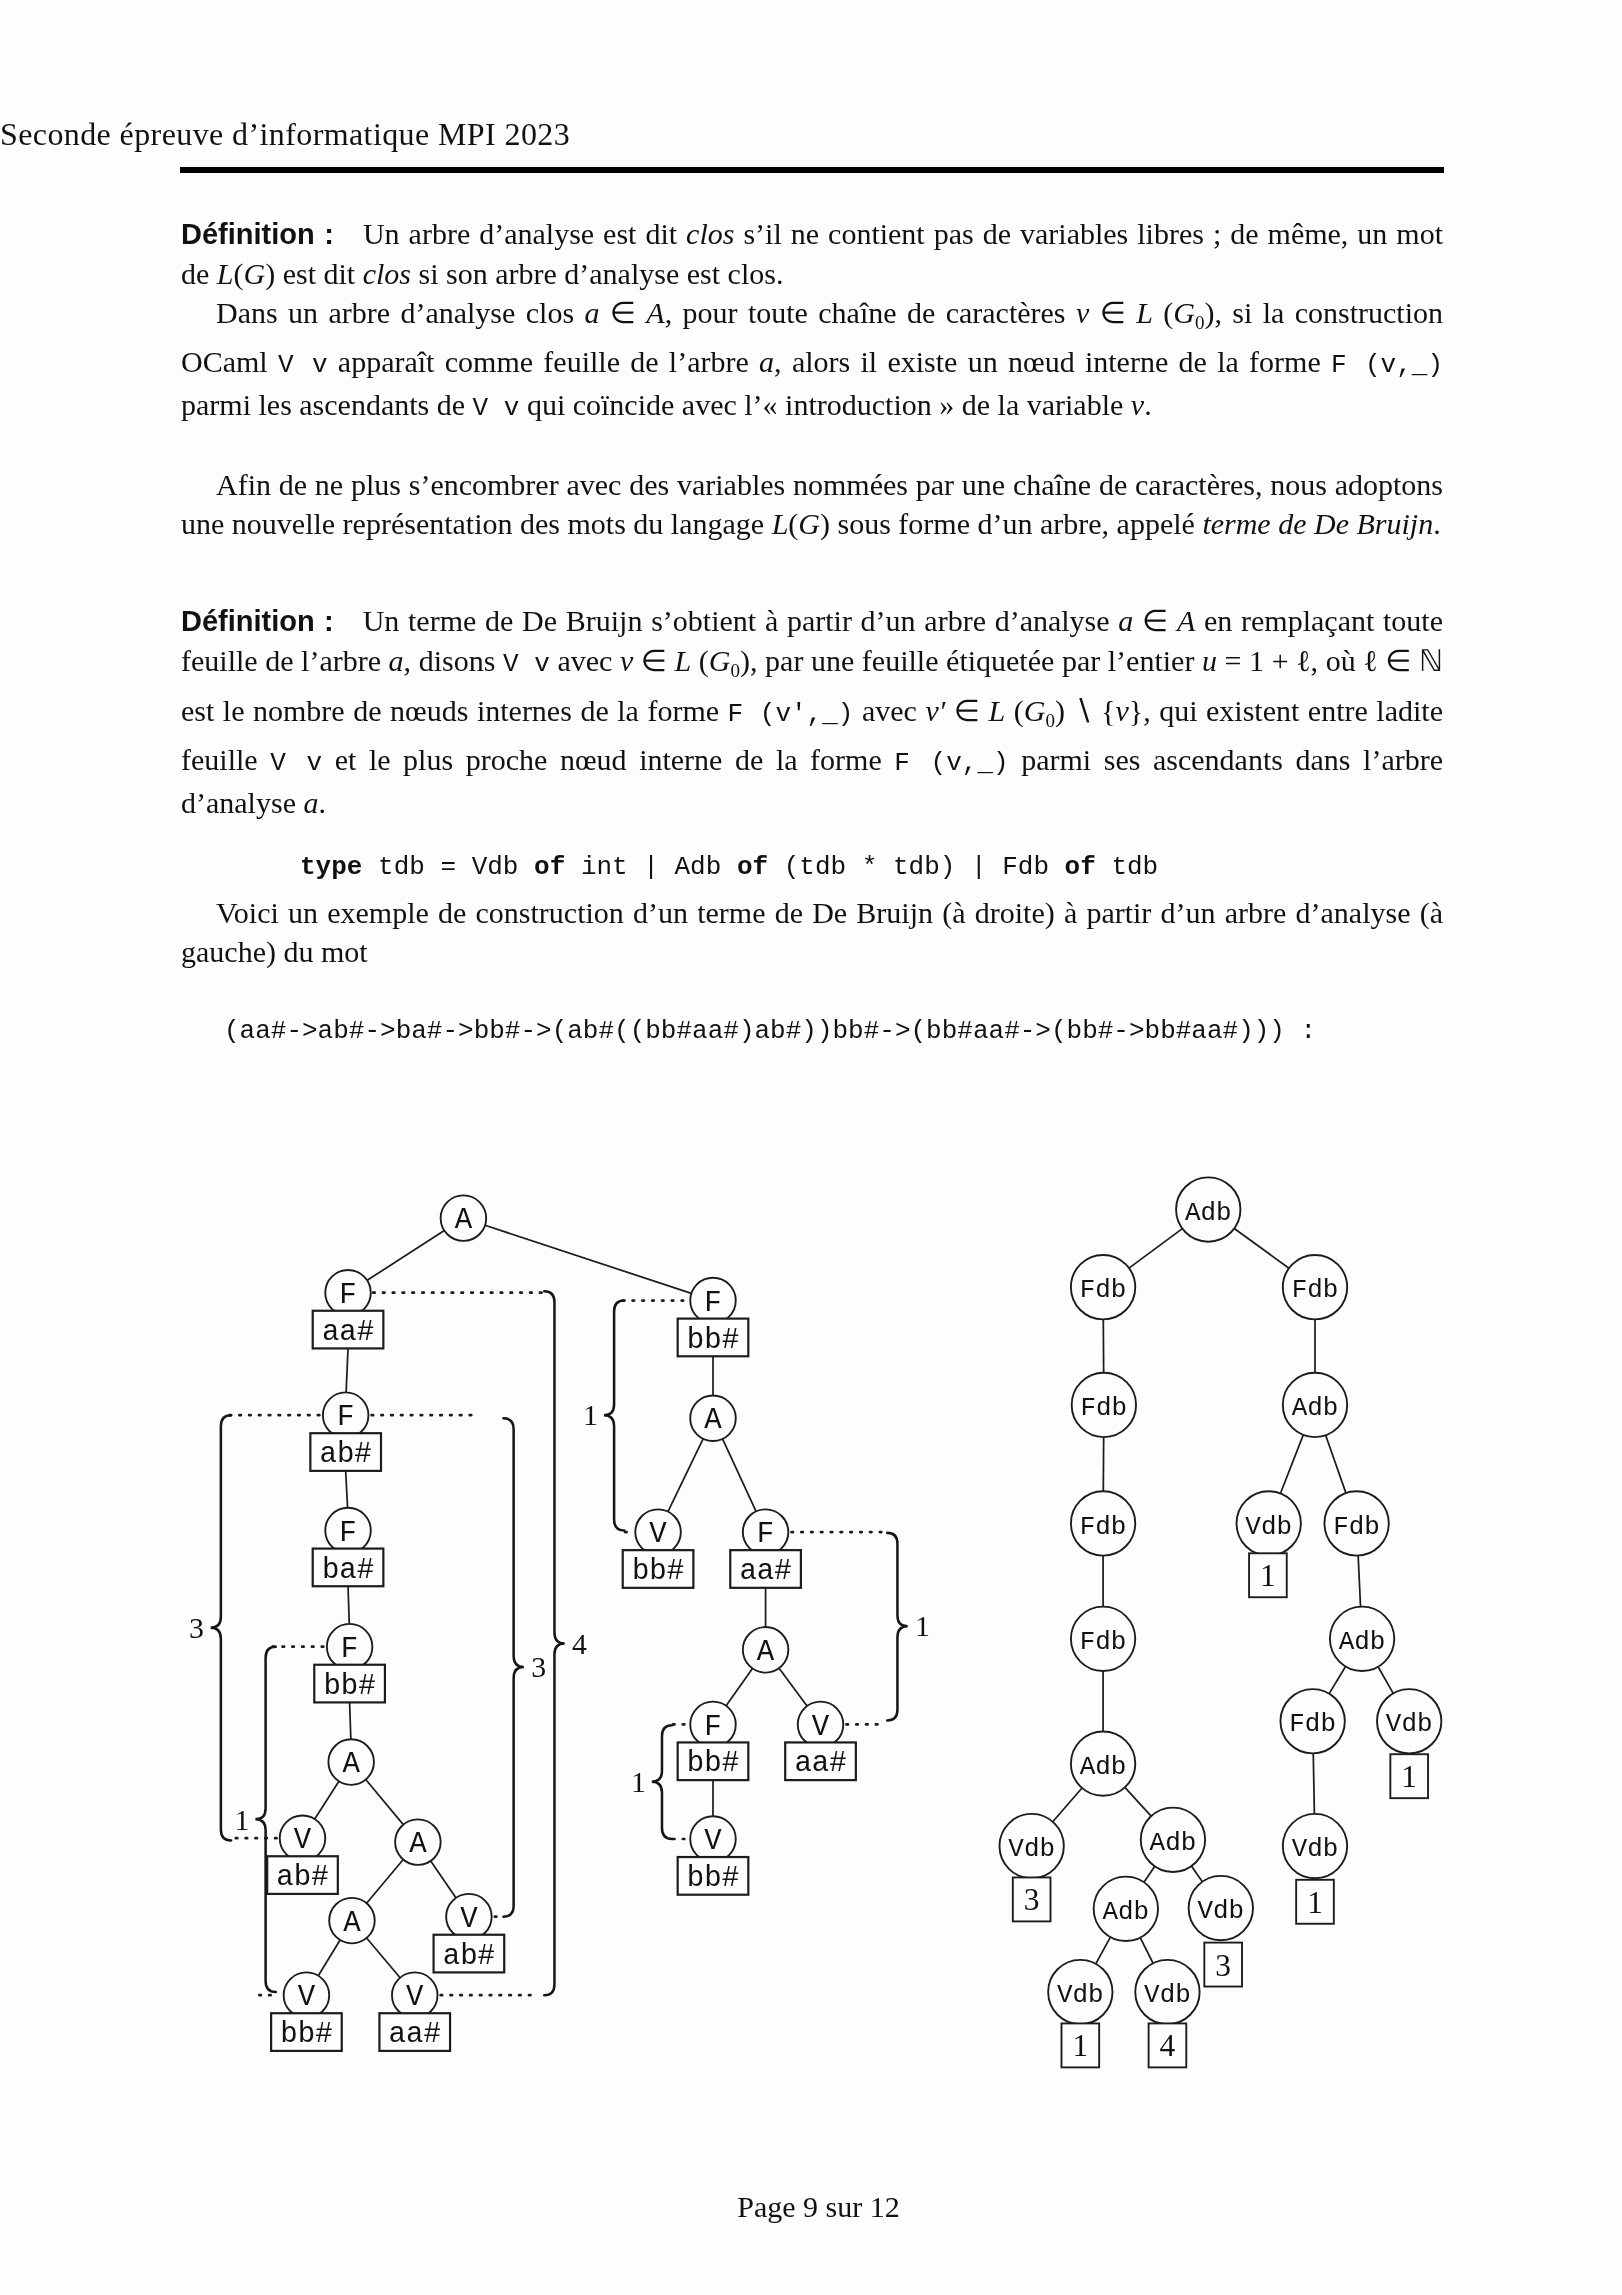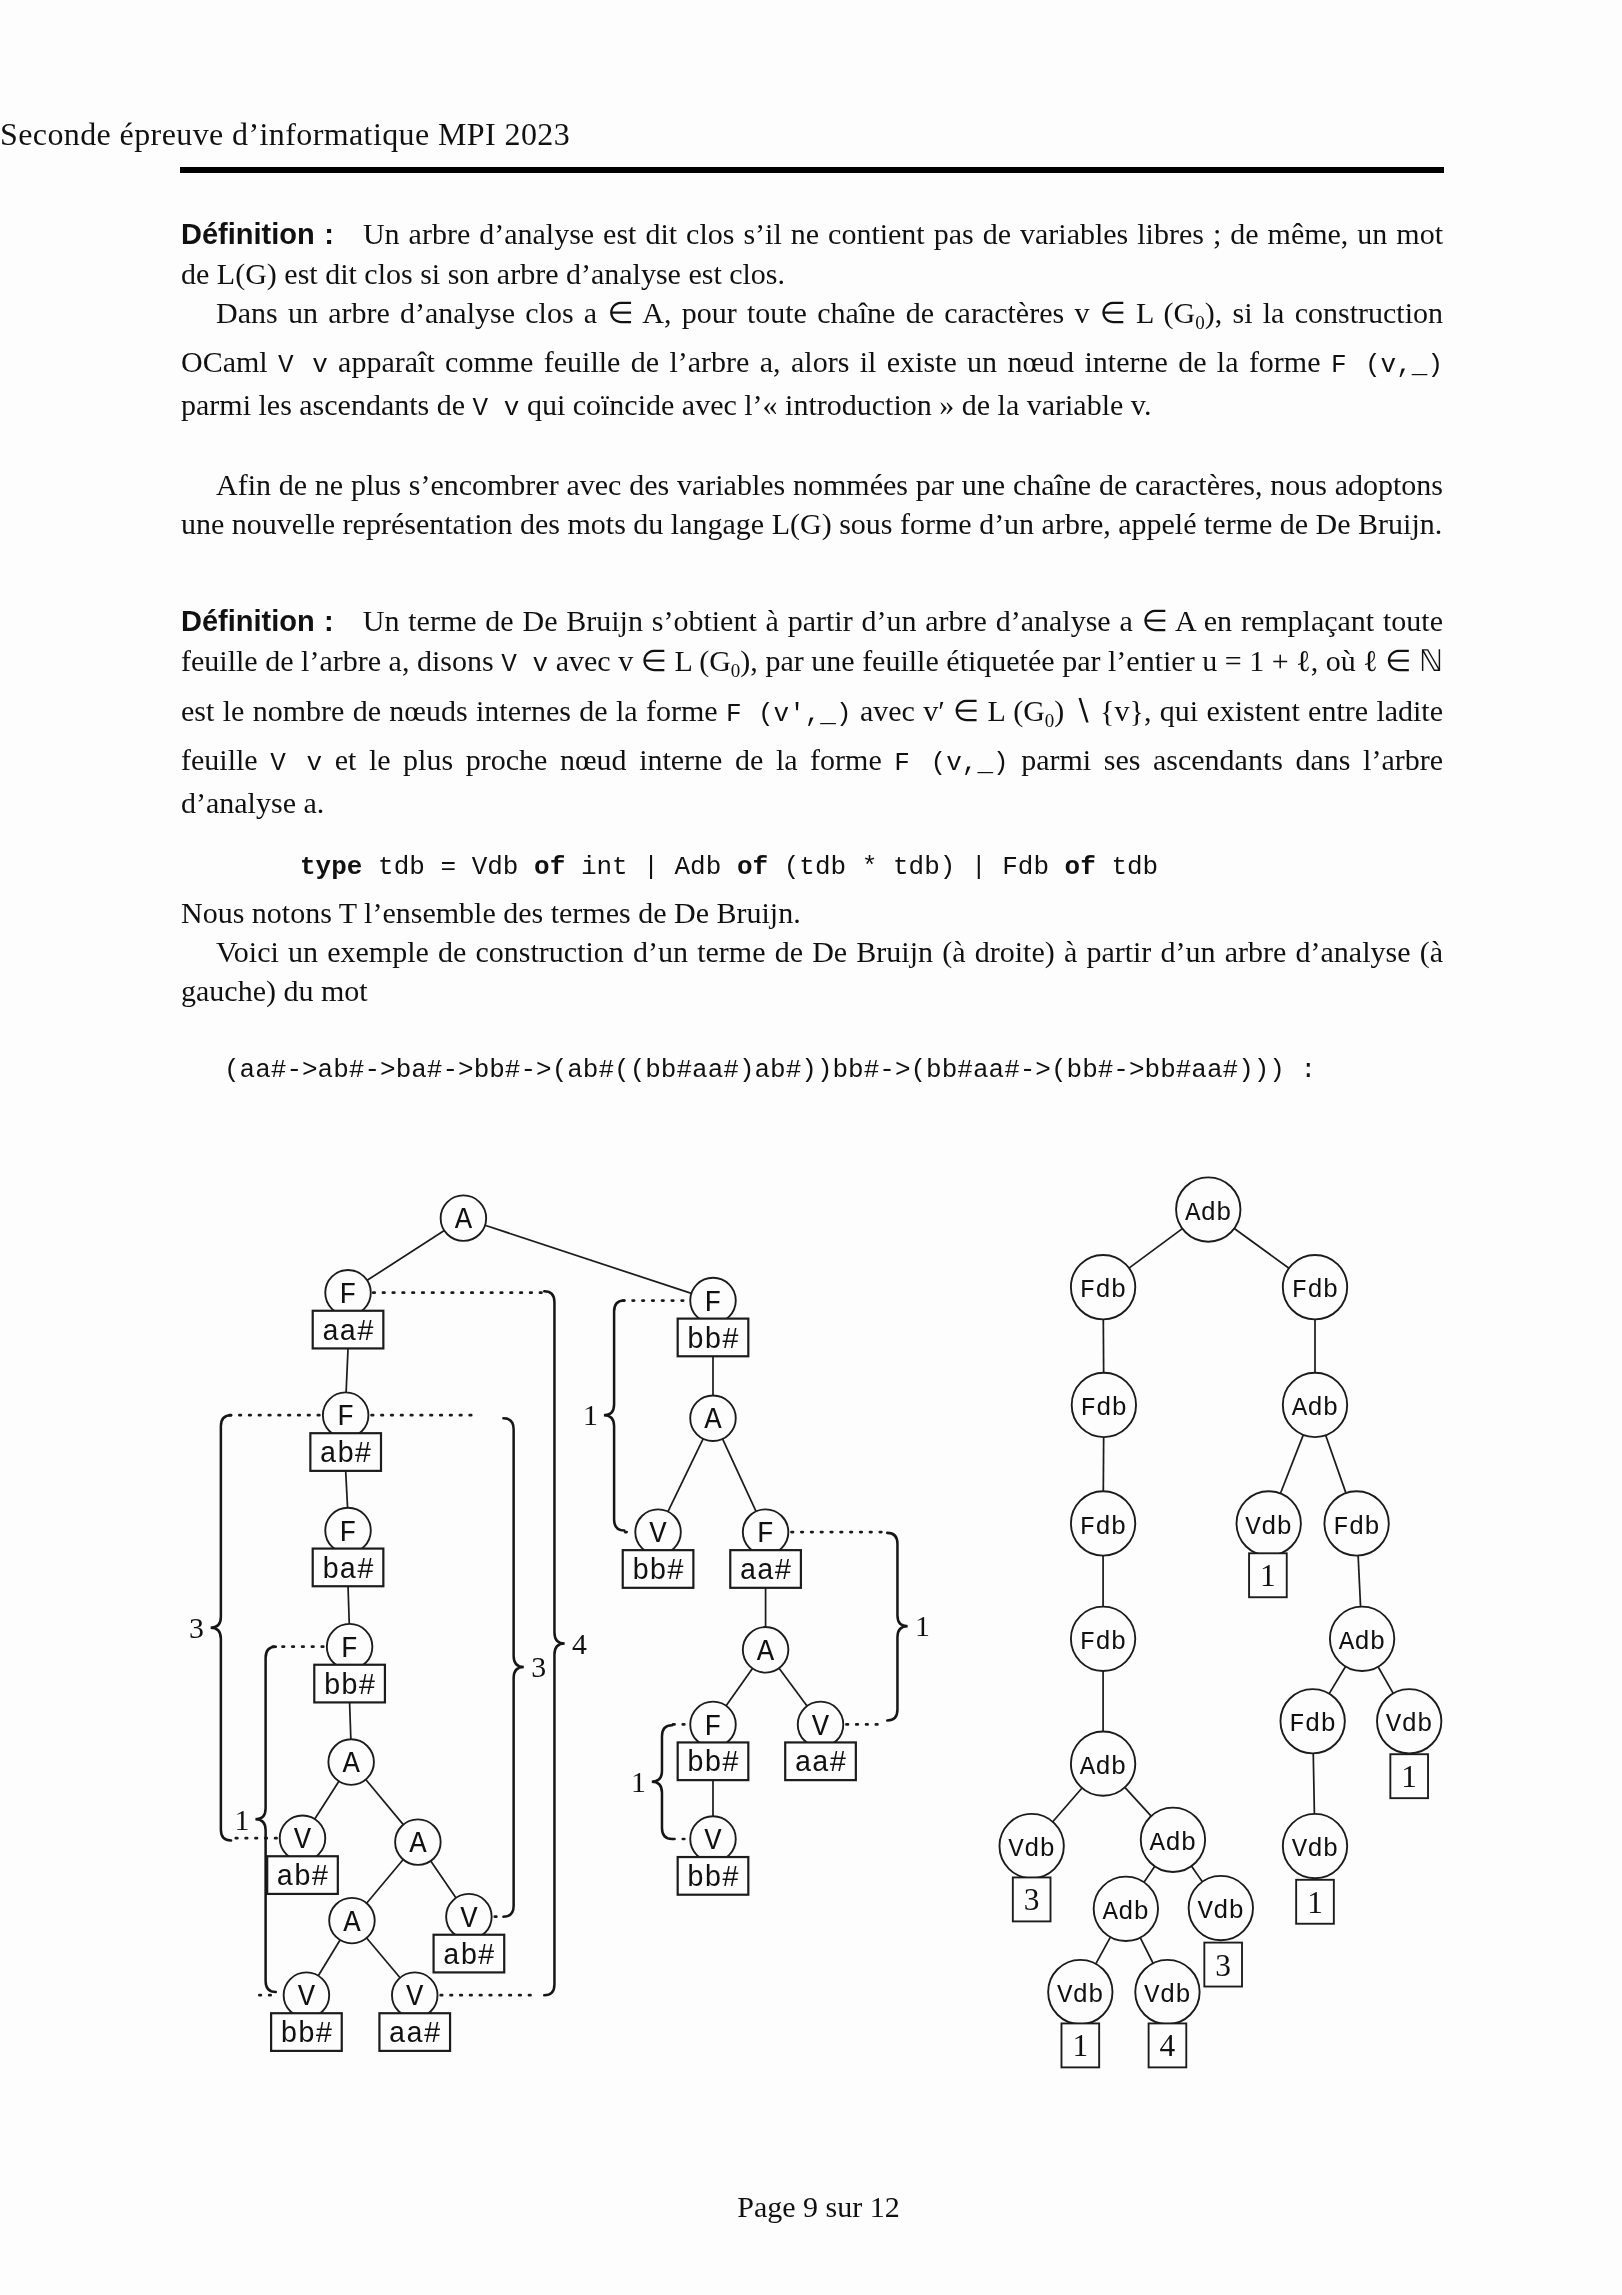--- a/index.html
+++ b/index.html
@@ -20,21 +20,21 @@
     position:absolute;top:214px;left:181px;width:1262px;
     font-size:30px;line-height:39px;text-align:justify;
   }
   .para{margin:0;}
   .para.indent{text-indent:35px;}
   .para.gap-md{margin-top:37px;}
   .para.gap-lg{margin-top:58px;}
   .para.code-line{margin-top:22px;margin-bottom:6.3px;margin-left:119px;text-align:left;}
   .para.word-line{margin-top:37px;margin-left:43px;text-align:left;white-space:nowrap;}
   .seg-rm{font-style:normal;}
-  .seg-it,.seg-cal{}
+  .seg-it,.seg-cal{font-style:italic;}
   .seg-bf{font-family:"Liberation Sans",sans-serif;font-weight:bold;font-size:29px;}
   .seg-tt{font-family:"Liberation Mono",monospace;font-size:26px;}
   .seg-btt{font-family:"Liberation Mono",monospace;font-size:26px;font-weight:bold;}
   .seg-sub{font-size:19px;vertical-align:-6.3px;}
   .page-footer{
     position:absolute;top:2190px;left:7px;width:1623px;
     text-align:center;font-size:30px;
   }
   #tree-svg{position:absolute;left:0;top:0;}
   .edge{stroke:#1c1c1c;stroke-width:2.2;fill:none;}
@@ -55,21 +55,20 @@
 
 <div class="page-title">Seconde épreuve d’informatique MPI 2023</div>
 <div class="title-rule"></div>
 
 <div class="text-block" id="text-block">
     <div class="para "><span class="seg-bf">Définition :  </span><span class="seg-rm">Un arbre d’analyse est dit </span><span class="seg-it">clos</span><span class="seg-rm"> s’il ne contient pas de variables libres ; de même, un mot de </span><span class="seg-it">L</span><span class="seg-rm">(</span><span class="seg-cal">G</span><span class="seg-rm">) est dit </span><span class="seg-it">clos</span><span class="seg-rm"> si son arbre d’analyse est clos.</span></div>
     <div class="para indent"><span class="seg-rm">Dans un arbre d’analyse clos </span><span class="seg-it">a</span><span class="seg-rm"> ∈ </span><span class="seg-cal">A</span><span class="seg-rm">, pour toute chaîne de caractères </span><span class="seg-it">v</span><span class="seg-rm"> ∈ </span><span class="seg-it">L</span><span class="seg-rm"> (</span><span class="seg-cal">G</span><span class="seg-sub">0</span><span class="seg-rm">), si la construction OCaml </span><span class="seg-tt">V v</span><span class="seg-rm"> apparaît comme feuille de l’arbre </span><span class="seg-it">a</span><span class="seg-rm">, alors il existe un nœud interne de la forme </span><span class="seg-tt">F (v,_)</span><span class="seg-rm"> parmi les ascendants de </span><span class="seg-tt">V v</span><span class="seg-rm"> qui coïncide avec l’« introduction » de la variable </span><span class="seg-it">v</span><span class="seg-rm">.</span></div>
     <div class="para indent gap-md"><span class="seg-rm">Afin de ne plus s’encombrer avec des variables nommées par une chaîne de caractères, nous adoptons une nouvelle représentation des mots du langage </span><span class="seg-it">L</span><span class="seg-rm">(</span><span class="seg-cal">G</span><span class="seg-rm">) sous forme d’un arbre, appelé </span><span class="seg-it">terme de De Bruijn</span><span class="seg-rm">.</span></div>
     <div class="para gap-lg"><span class="seg-bf">Définition :  </span><span class="seg-rm">Un terme de De Bruijn s’obtient à partir d’un arbre d’analyse </span><span class="seg-it">a</span><span class="seg-rm"> ∈ </span><span class="seg-cal">A</span><span class="seg-rm"> en remplaçant toute feuille de l’arbre </span><span class="seg-it">a</span><span class="seg-rm">, disons </span><span class="seg-tt">V v</span><span class="seg-rm"> avec </span><span class="seg-it">v</span><span class="seg-rm"> ∈ </span><span class="seg-it">L</span><span class="seg-rm"> (</span><span class="seg-cal">G</span><span class="seg-sub">0</span><span class="seg-rm">), par une feuille étiquetée par l’entier </span><span class="seg-it">u</span><span class="seg-rm"> = 1 + ℓ, où ℓ ∈ ℕ est le nombre de nœuds internes de la forme </span><span class="seg-tt">F (v',_)</span><span class="seg-rm"> avec </span><span class="seg-it">v′</span><span class="seg-rm"> ∈ </span><span class="seg-it">L</span><span class="seg-rm"> (</span><span class="seg-cal">G</span><span class="seg-sub">0</span><span class="seg-rm">) ∖ {</span><span class="seg-it">v</span><span class="seg-rm">}, qui existent entre ladite feuille </span><span class="seg-tt">V v</span><span class="seg-rm"> et le plus proche nœud interne de la forme </span><span class="seg-tt">F (v,_)</span><span class="seg-rm"> parmi ses ascendants dans l’arbre d’analyse </span><span class="seg-it">a</span><span class="seg-rm">.</span></div>
     <div class="para code-line"><span class="seg-btt">type</span><span class="seg-tt"> tdb = Vdb </span><span class="seg-btt">of</span><span class="seg-tt"> int | Adb </span><span class="seg-btt">of</span><span class="seg-tt"> (tdb * tdb) | Fdb </span><span class="seg-btt">of</span><span class="seg-tt"> tdb</span></div>
-    <div class="para "><span class="seg-rm">Nous notons </span><span class="seg-cal">T</span><span class="seg-rm"> l’</span><span class="seg-it">ensemble des termes de De Bruijn</span><span class="seg-rm">.</span></div>
     <div class="para indent"><span class="seg-rm">Voici un exemple de construction d’un terme de De Bruijn (à droite) à partir d’un arbre d’analyse (à gauche) du mot</span></div>
     <div class="para word-line"><span class="seg-tt">(aa#-&gt;ab#-&gt;ba#-&gt;bb#-&gt;(ab#((bb#aa#)ab#))bb#-&gt;(bb#aa#-&gt;(bb#-&gt;bb#aa#))) :</span></div>
   </div>
 
 <svg id="tree-svg" width="1623" height="2295" viewBox="0 0 2067 2924">
     <line x1="565.6435786398293" y1="1567.740544416437" x2="467.3564213601707" y2="1631.259455583563" class="edge"></line>
     <line x1="443" y1="1718" x2="440.55758921270893" y2="1774.0053609391343" class="edge"></line>
     <line x1="440" y1="1874" x2="442.40828647478696" y2="1921.00603726456" class="edge"></line>
     <line x1="443" y1="2021" x2="444.60814388588625" y2="2069.0026475555815" class="edge"></line>
     <line x1="445" y1="2169" x2="446.6054786897177" y2="2216.0026836942498" class="edge"></line>

